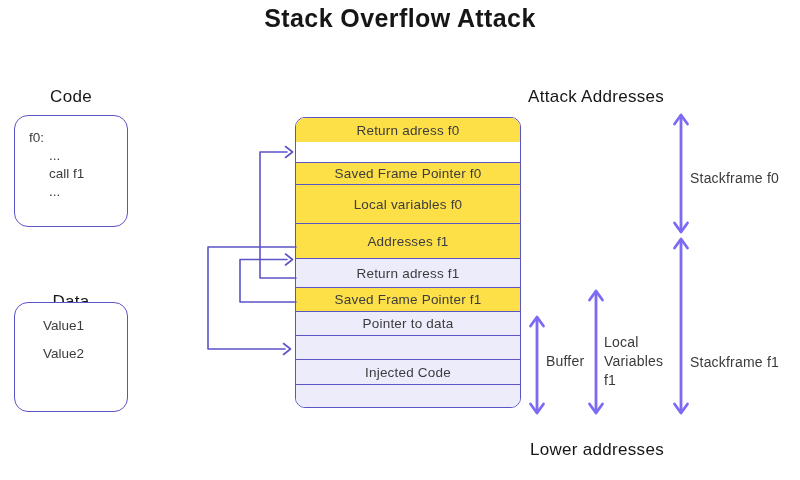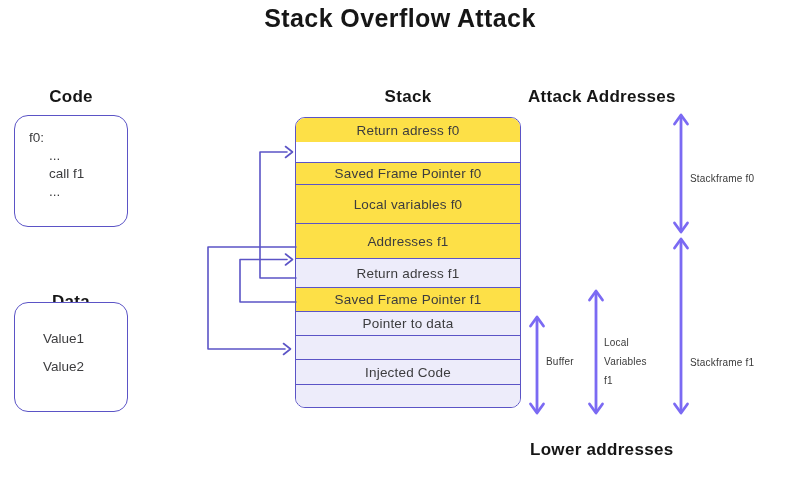--- a/index.html
+++ b/index.html
@@ -11,66 +11,65 @@
   }
   *{margin:0;padding:0;box-sizing:border-box;}
   html,body{width:800px;height:480px;background:#ffffff;overflow:hidden;
     font-family:"Liberation Sans",sans-serif;color:var(--text-body);}
   .abs{position:absolute;}
   #canvas{position:relative;width:800px;height:480px;background:#fff;}
 
   .title{left:0;top:4px;width:800px;text-align:center;font-size:25px;
     font-weight:700;color:var(--text-dark);letter-spacing:.4px;}
 
-  .heading{font-size:17px;font-weight:700;color:var(--text-dark);letter-spacing:.3px;}
+  .heading{font-size:17px;font-weight:400;color:var(--text-dark);letter-spacing:.3px;}
   .h-code{left:14px;top:87px;width:114px;text-align:center;}
   .h-data{left:14px;top:292px;width:114px;text-align:center;}
   .h-stack{left:295px;top:87px;width:226px;text-align:center;}
   .h-higher{left:528px;top:87px;}
   .h-lower{left:530px;top:440px;}
 
   .round-box{border:1.5px solid var(--outline);border-radius:14px;background:#fff;}
   .code-box{left:14px;top:115px;width:114px;height:112px;padding:13px 8px 0 14px;
     font-size:13.5px;line-height:18px;color:var(--text-body);}
   .code-line{white-space:pre;}
   .code-indent{padding-left:20px;}
-  .data-box{left:14px;top:302px;width:114px;height:110px;padding:28px 0 0 28px;
+  .data-box{left:14px;top:302px;width:114px;height:110px;padding:15px 0 0 28px;
     font-size:13.5px;color:var(--text-body);}
   .data-box .val{margin-bottom:13px;line-height:15px;}
 
   .stack-box{left:295px;top:117px;width:226px;height:291px;
     border:1.5px solid var(--outline);border-radius:10px;background:#fff;
     overflow:hidden;display:flex;flex-direction:column;}
   .stack-row{display:flex;align-items:center;justify-content:center;
     font-size:13.5px;color:var(--text-body);background:#fde047;letter-spacing:.2px;}
   .stack-row + .stack-row{border-top:1px solid var(--outline);}
   .stack-row.hl{background:var(--row-highlight);}
 
   svg.overlay{position:absolute;left:0;top:0;width:800px;height:480px;
     pointer-events:none;}
   .conn{stroke:var(--outline);stroke-width:1.6;fill:none;
     stroke-linejoin:round;stroke-linecap:round;}
   .rarrow{stroke:var(--range-arrow);stroke-width:2.8;fill:none;
     stroke-linejoin:round;stroke-linecap:round;}
 
-  .range-label{font-size:10px;color:#3a3a3a;line-height:19px;letter-spacing:.2px;}
+  .range-label{font-size:14px;color:#3a3a3a;line-height:19px;letter-spacing:.2px;}
   .lbl-sf0{left:690px;top:169px;}
   .lbl-sf1{left:690px;top:353px;}
   .lbl-lv{left:604px;top:333px;}
   .lbl-buf{left:546px;top:352px;}
 </style>
 </head>
 <body>
 
 <div id="canvas">
 
   <div class="abs title">Stack Overflow Attack</div>
 
   <div class="abs heading h-code">Code</div>
-  <div class="abs heading h-stack">Stack</div>
   <div class="abs heading h-higher">Attack Addresses</div>
   <div class="abs heading h-data">Data</div>
   <div class="abs heading h-lower">Lower addresses</div>
 
   <div class="abs round-box code-box">
     <div class="code-line">f0:</div>
     <div class="code-line code-indent">...</div>
     <div class="code-line code-indent">call f1</div>
     <div class="code-line code-indent">...</div>
   </div>

